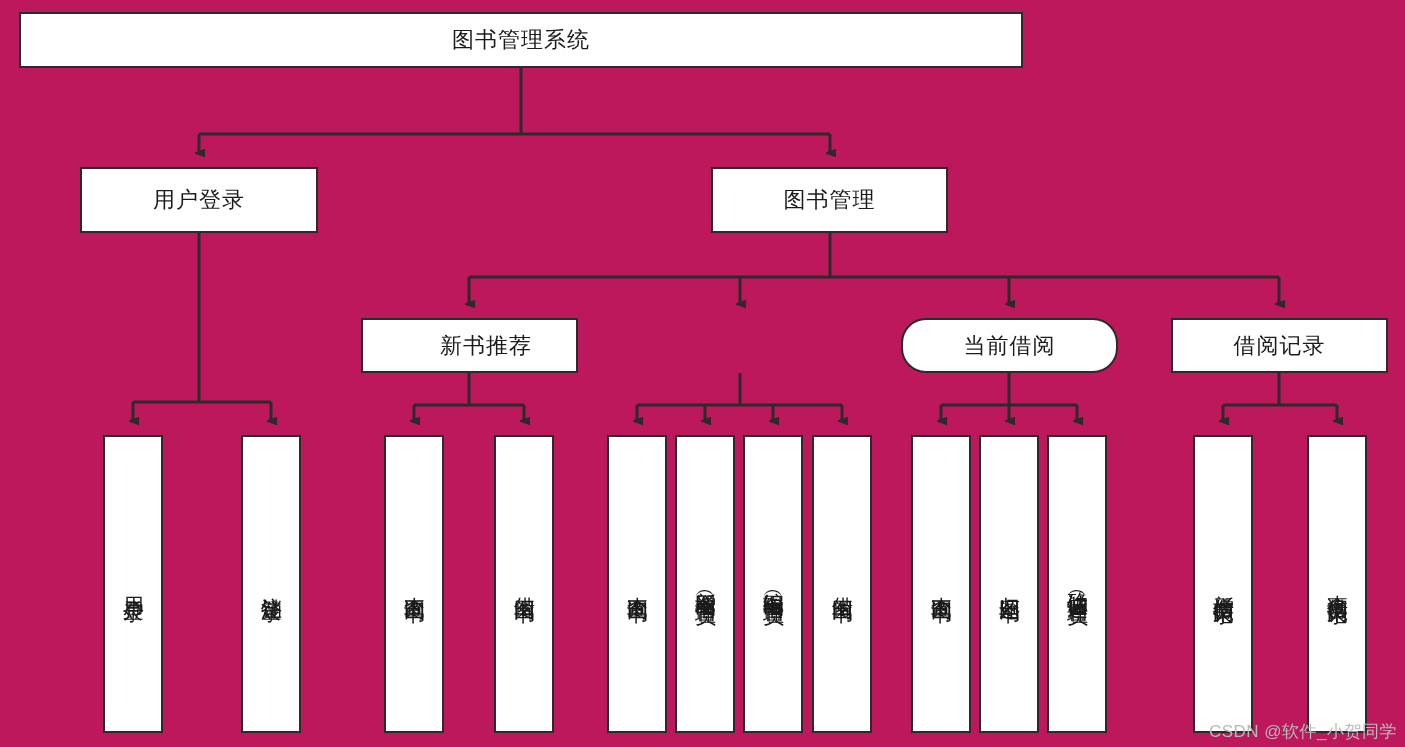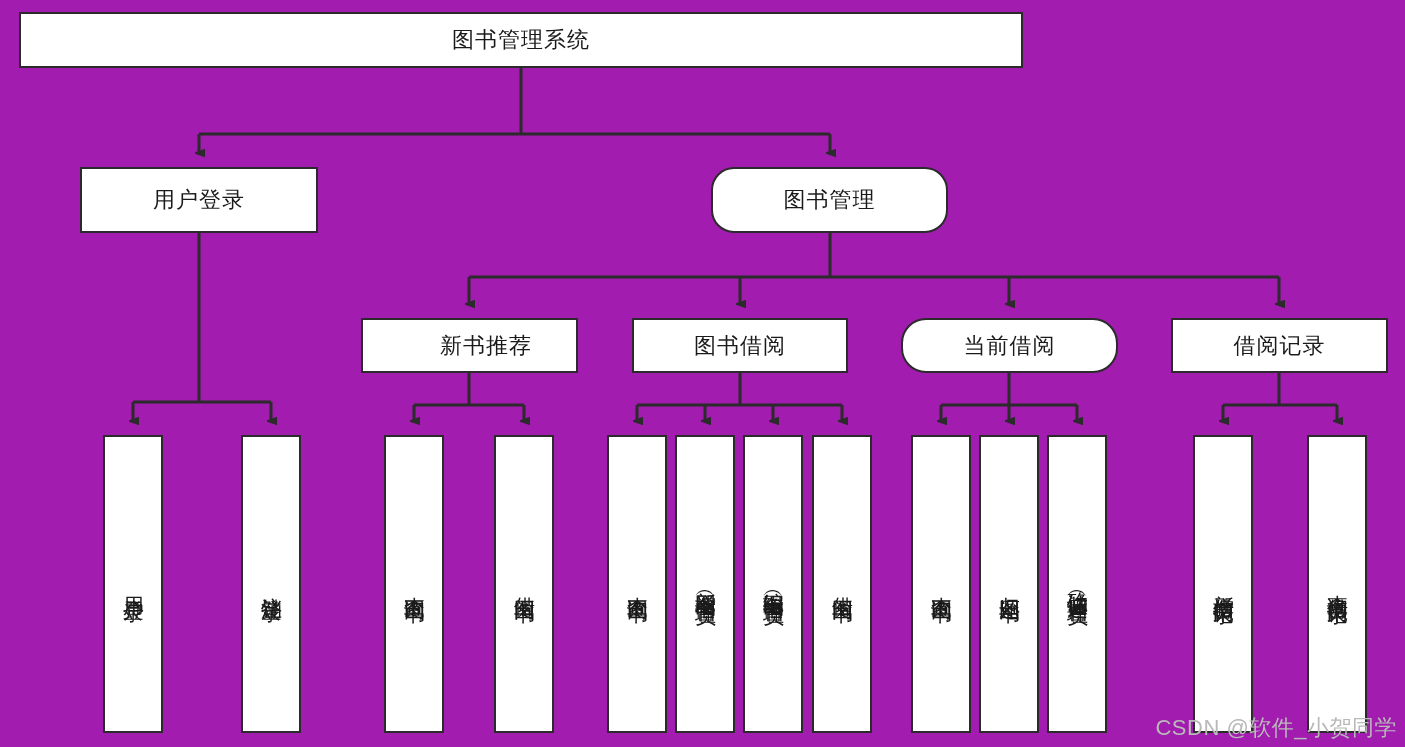--- a/index.html
+++ b/index.html
@@ -4,21 +4,21 @@
 <style>
   html, body {
     margin: 0;
     padding: 0;
     background: #ffffff;
   }
   #canvas {
     position: relative;
     width: 1405px;
     height: 747px;
-    background: #a21caf;
+    background: #be185d;
     font-family: "Liberation Sans", "DejaVu Sans", sans-serif;
     overflow: hidden;
   }
   
   .node {
     position: absolute;
     box-sizing: border-box;
     border: 2.5px solid #2b2b2b;
     background: #ffffff;
     display: flex;
@@ -63,21 +63,21 @@
     width: 1405px;
     height: 747px;
     z-index: 1;
     pointer-events: none;
   }
   
   #watermark {
     position: absolute;
     right: 8px;
     bottom: 4px;
-    font-size: 22px;
+    font-size: 17px;
     color: #b9b9b9;
     letter-spacing: 0.5px;
     z-index: 5;
     white-space: nowrap;
   }
 </style>
 </head>
 <body>
 
 <div id="canvas">
@@ -133,31 +133,28 @@
   </svg>
 
   <div class="node" style="left:19px; top:12px; width:1004px; height:56px;">
     <span class="node-label">图书管理系统</span>
   </div>
 
   <div class="node" style="left:80px; top:167px; width:238px; height:66px;">
     <span class="node-label">用户登录</span>
   </div>
 
-  <div class="node" style="left:711px; top:167px; width:237px; height:66px;border-radius:23px;">
+  <div class="node" style="left:711px; top:167px; width:237px; height:66px;">
     <span class="node-label">图书管理</span>
   </div>
 
   <div class="node" style="left:361px; top:318px; width:217px; height:55px;padding-left:33px;">
     <span class="node-label">新书推荐</span>
   </div>
 
-  <div class="node" style="left:632px; top:318px; width:216px; height:55px;">
-    <span class="node-label">图书借阅</span>
-  </div>
 
   <div class="node" style="left:901px; top:318px; width:217px; height:55px;border-radius:25px;">
     <span class="node-label">当前借阅</span>
   </div>
 
   <div class="node" style="left:1171px; top:318px; width:217px; height:55px;align-items:center;">
     <span class="node-label">借阅记录</span>
   </div>
 
   <div class="leaf" style="left:103px; top:435px; width:60px; height:298px;">

